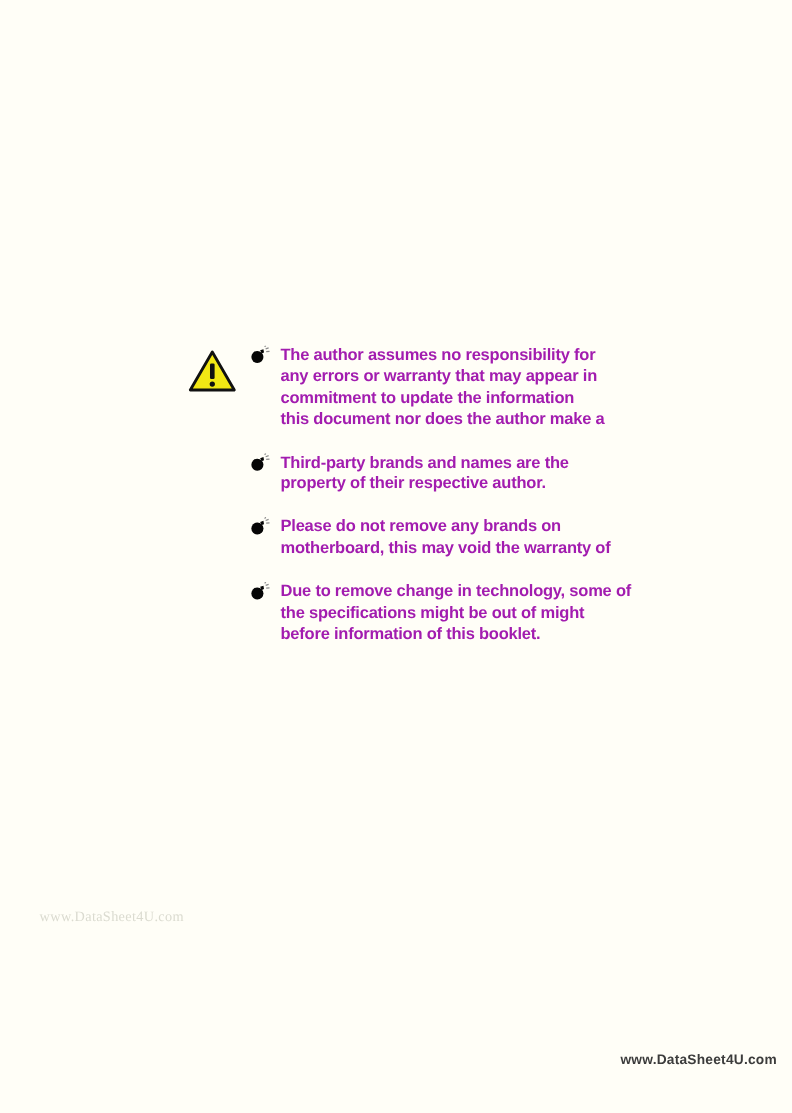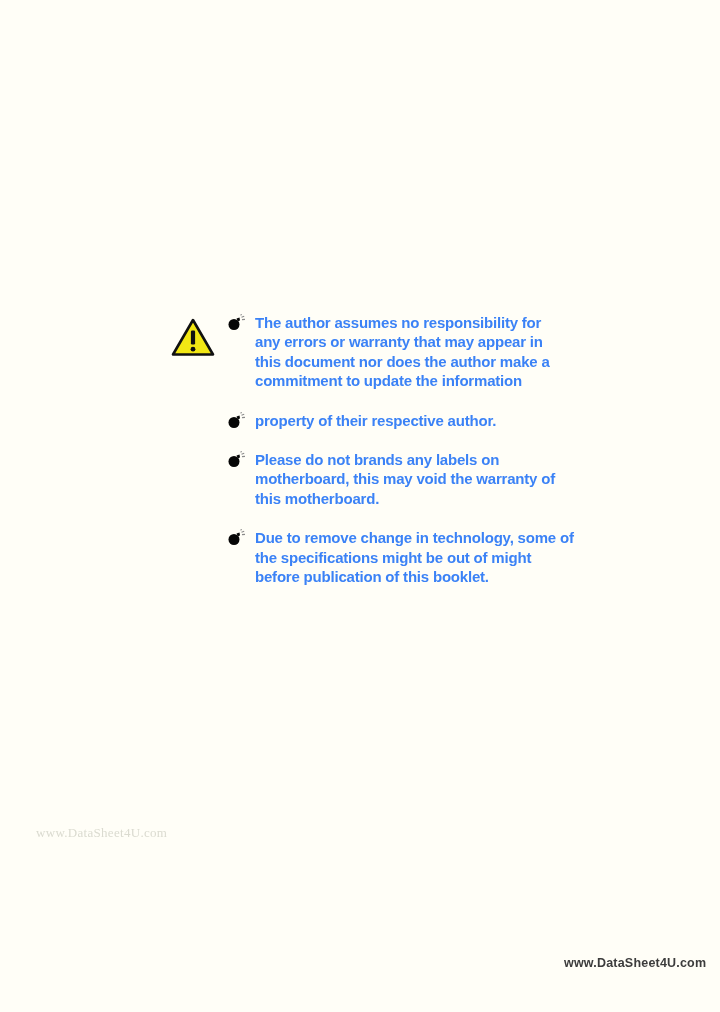--- a/index.html
+++ b/index.html
@@ -37,21 +37,21 @@
     padding: 0;
   }
   .bullet-item {
     position: relative;
     padding-left: 27px;
     margin-bottom: 20px;
     font-weight: bold;
     font-size: 15px;
     line-height: 19.4px;
     letter-spacing: -0.2px;
-    color: #3b82f6;
+    color: #a21caf;
   }
   .bullet-item .line {
     display: block;
     white-space: nowrap;
   }
   .bomb-icon {
     position: absolute;
     left: 0;
     top: 1px;
     width: 20px;
@@ -99,65 +99,65 @@
           <svg width="20" height="18" viewBox="0 0 20 18">
             <circle cx="6" cy="10.5" r="5.5" fill="#060606"></circle>
             <path d="M8.5 4.5 L11.5 3.5 L12 6.5 L9.8 7.3 Z" fill="#060606"></path>
             <line x1="13.5" y1="3.2" x2="16.2" y2="2.2" stroke="#8a8a8a" stroke-width="1.1"></line>
             <line x1="14" y1="5.6" x2="17" y2="5.4" stroke="#8a8a8a" stroke-width="1.1"></line>
             <line x1="12.6" y1="1.4" x2="13.6" y2="0.2" stroke="#8a8a8a" stroke-width="1.1"></line>
           </svg>
         </span>
         <span class="line">The author assumes no responsibility for</span>
         <span class="line">any errors or warranty that may appear in</span>
+        <span class="line">commitment to update the information</span>
         <span class="line">this document nor does the author make a</span>
-        <span class="line">commitment to update the information</span>
       </li>
 
       <li class="bullet-item">
         <span class="bomb-icon">
           <svg width="20" height="18" viewBox="0 0 20 18">
             <circle cx="6" cy="10.5" r="5.5" fill="#060606"></circle>
             <path d="M8.5 4.5 L11.5 3.5 L12 6.5 L9.8 7.3 Z" fill="#060606"></path>
             <line x1="13.5" y1="3.2" x2="16.2" y2="2.2" stroke="#8a8a8a" stroke-width="1.1"></line>
             <line x1="14" y1="5.6" x2="17" y2="5.4" stroke="#8a8a8a" stroke-width="1.1"></line>
             <line x1="12.6" y1="1.4" x2="13.6" y2="0.2" stroke="#8a8a8a" stroke-width="1.1"></line>
           </svg>
         </span>
+        <span class="line">Third-party brands and names are the</span>
         <span class="line">property of their respective author.</span>
       </li>
 
       <li class="bullet-item">
         <span class="bomb-icon">
           <svg width="20" height="18" viewBox="0 0 20 18">
             <circle cx="6" cy="10.5" r="5.5" fill="#060606"></circle>
             <path d="M8.5 4.5 L11.5 3.5 L12 6.5 L9.8 7.3 Z" fill="#060606"></path>
             <line x1="13.5" y1="3.2" x2="16.2" y2="2.2" stroke="#8a8a8a" stroke-width="1.1"></line>
             <line x1="14" y1="5.6" x2="17" y2="5.4" stroke="#8a8a8a" stroke-width="1.1"></line>
             <line x1="12.6" y1="1.4" x2="13.6" y2="0.2" stroke="#8a8a8a" stroke-width="1.1"></line>
           </svg>
         </span>
-        <span class="line">Please do not brands any labels on</span>
+        <span class="line">Please do not remove any brands on</span>
         <span class="line">motherboard, this may void the warranty of</span>
-        <span class="line">this motherboard.</span>
       </li>
 
       <li class="bullet-item">
         <span class="bomb-icon">
           <svg width="20" height="18" viewBox="0 0 20 18">
             <circle cx="6" cy="10.5" r="5.5" fill="#060606"></circle>
             <path d="M8.5 4.5 L11.5 3.5 L12 6.5 L9.8 7.3 Z" fill="#060606"></path>
             <line x1="13.5" y1="3.2" x2="16.2" y2="2.2" stroke="#8a8a8a" stroke-width="1.1"></line>
             <line x1="14" y1="5.6" x2="17" y2="5.4" stroke="#8a8a8a" stroke-width="1.1"></line>
             <line x1="12.6" y1="1.4" x2="13.6" y2="0.2" stroke="#8a8a8a" stroke-width="1.1"></line>
           </svg>
         </span>
         <span class="line">Due to remove change in technology, some of</span>
         <span class="line">the specifications might be out of might</span>
-        <span class="line">before publication of this booklet.</span>
+        <span class="line">before information of this booklet.</span>
       </li>
 
     </ul>
   </div>
 
   <span class="watermark-left">www.DataSheet4U.com</span>
 
   <span class="watermark-bottom-right">www.DataSheet4U.com</span>
 
 </div>

